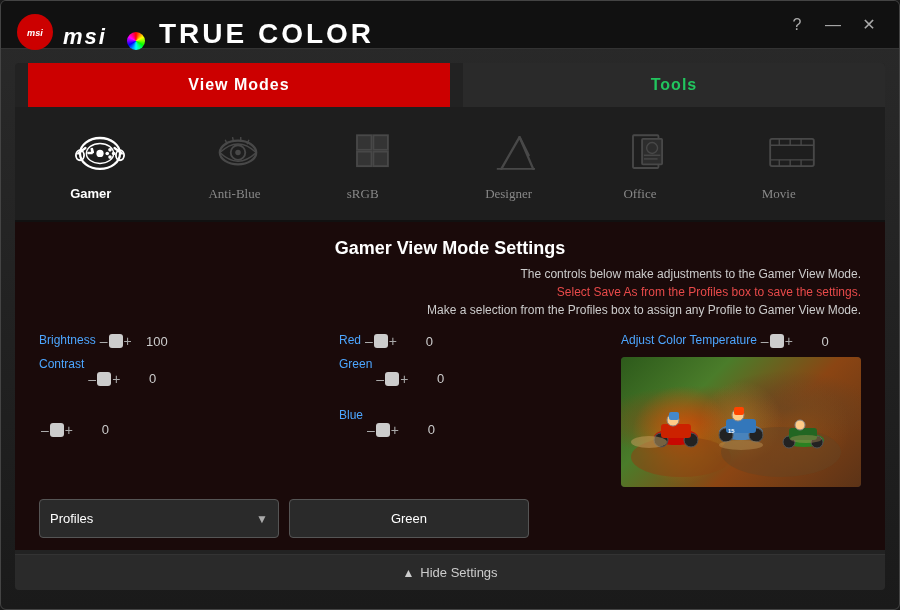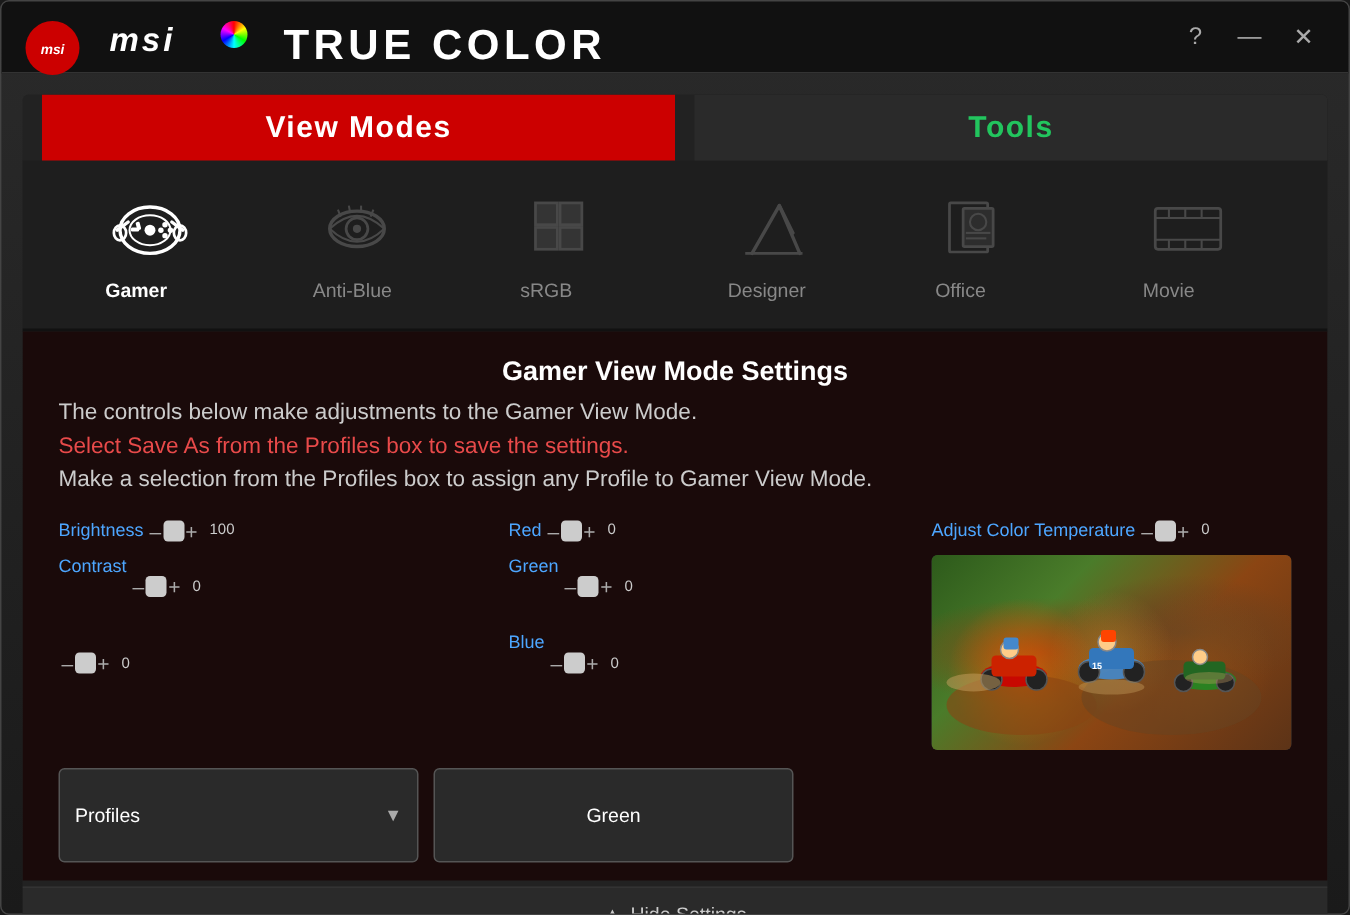--- a/index.html
+++ b/index.html
@@ -16,22 +16,22 @@
     .title-bar {
       background: #111;
       height: 48px;
       display: flex;
       align-items: center;
       padding: 0 16px;
       border-bottom: 1px solid #333;
     }
     .title-bar-logo {
       display: flex;
-      align-items: flex-start;
-      gap: 20px;
+      align-items: flex-end;
+      gap: 10px;
       margin-top: 14px;
     }
     .msi-logo {
       width: 36px;
       height: 36px;
       background: #c00;
       border-radius: 50%;
       display: flex;
       align-items: center;
       justify-content: center;
@@ -91,21 +91,21 @@
     
     .tabs {
       display: flex;
       height: 44px;
     }
     .tab {
       flex: 1;
       display: flex;
       align-items: center;
       justify-content: center;
-      font-size: 20px;
+      font-size: 16px;
       font-weight: 600;
       cursor: pointer;
       letter-spacing: 1px;
       margin-left: 13px;
     }
     .tab.active {
       background: #cc0000;
       color: #fff;
     }
     .tab.inactive {
@@ -125,21 +125,21 @@
       display: flex;
       flex-direction: column;
       align-items: flex-start;
       cursor: pointer;
       padding: 8px 16px;
       border-radius: 4px;
       min-width: 100px;
     }
     .mode-item.active .mode-label { color: #fff; font-weight: bold; }
     .mode-item:not(.active) .mode-icon { opacity: 0.4; }
-    .mode-item:not(.active) .mode-label { color: #888; }
+    .mode-item:not(.active) .mode-label { color: #888; font-family: Liberation Serif, serif; }
     .mode-icon {
       width: 60px;
       height: 55px;
       display: flex;
       align-items: center;
       justify-content: center;
       margin-bottom: 6px;
     }
     .mode-label {
       font-size: 13px;
@@ -151,22 +151,22 @@
       padding: 16px 24px 12px;
     }
     .settings-title {
       text-align: center;
       font-size: 18px;
       font-weight: bold;
       color: #fff;
       margin-bottom: 6px;
     }
     .settings-desc {
-      text-align: left;
-      font-size: 15px;
+      text-align: right;
+      font-size: 12px;
       color: #ccc;
       line-height: 1.5;
       margin-bottom: 14px;
     }
 
     
     .controls-grid {
       display: grid;
       grid-template-columns: 280px 1fr 240px;
       gap: 8px 20px;
@@ -220,24 +220,24 @@
       width: 14px;
       height: 14px;
       border-radius: 3px;
       background: #ccc;
       position: absolute;
       top: 50%;
       transform: translateY(-50%);
       cursor: pointer;
     }
     .slider-value {
-      font-size: 10px;
+      font-size: 13px;
       color: #ccc;
       min-width: 28px;
-      text-align: left;
+      text-align: right;
     }
 
     
     .red-track { background: linear-gradient(to right, #333, #ff0000); }
     .green-track { background: linear-gradient(to right, #333, #00ff00); }
     .blue-track { background: linear-gradient(to right, #333, #0000ff); }
     .temp-track { background: linear-gradient(to right, #ff88aa, #aaccff); }
 
     
     .preview-image {
@@ -274,21 +274,21 @@
       gap: 10px;
       margin-top: 12px;
     }
     .profiles-select {
       flex: 1;
       max-width: 240px;
       background: #2a2a2a;
       border: 1px solid #555;
       border-radius: 4px;
       color: #fff;
-      padding: 23px 10px;
+      padding: 11px 10px;
       font-size: 13px;
       display: flex;
       align-items: center;
       justify-content: space-between;
       cursor: pointer;
     }
     .profiles-arrow {
       color: #aaa;
       font-size: 12px;
     }

